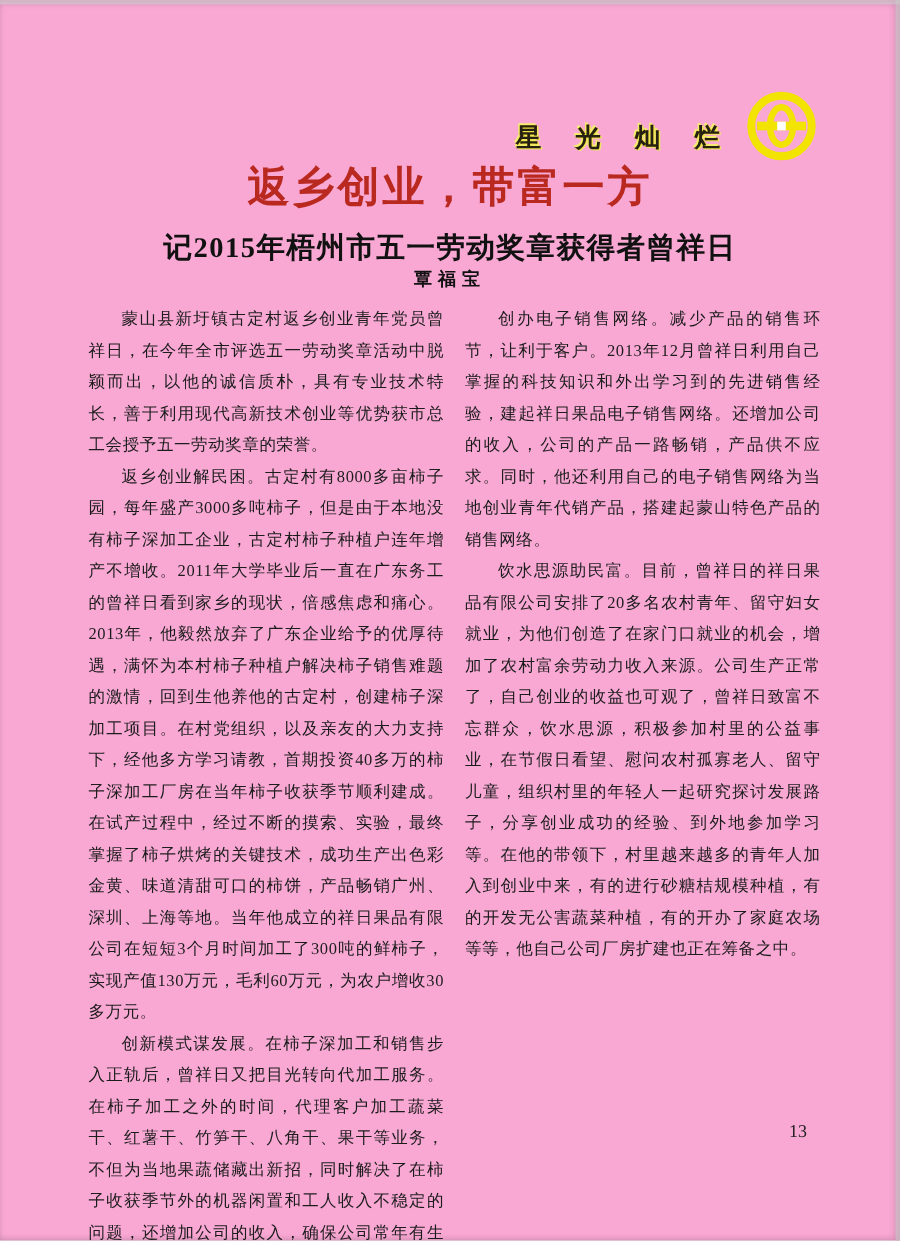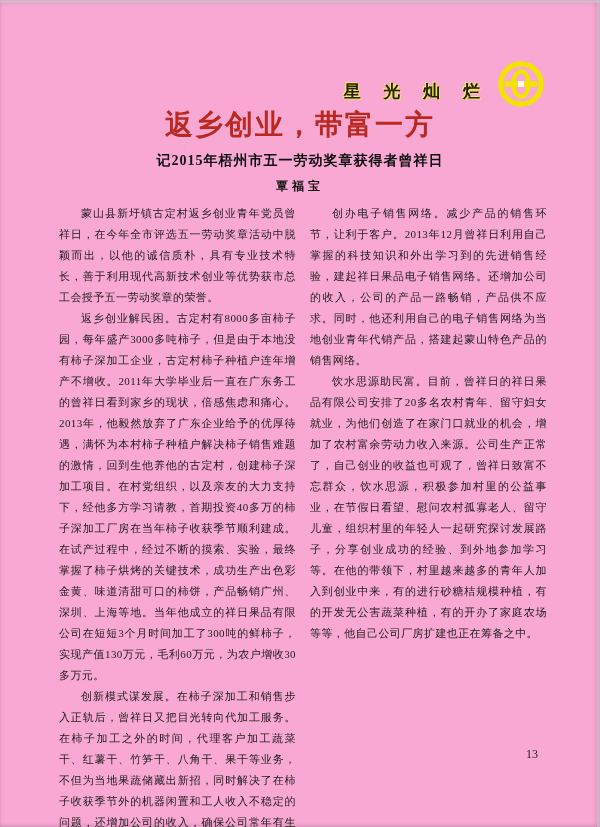--- a/index.html
+++ b/index.html
@@ -39,21 +39,21 @@
     font-family:Liberation Mono, monospace;
     font-weight:900;
     font-size:28px;
     letter-spacing:2px;
     color:#b9291f;
   }
   .subtitle{
     position:absolute;top:152px;left:0;width:100%;
     text-align:center;
     font-weight:bold;
-    font-size:14px;
+    font-size:19px;
     letter-spacing:1px;
     color:#111;
   }
   .author{
     position:absolute;top:178px;left:0;width:100%;
     text-align:center;
     font-weight:bold;
     font-size:12px;
     letter-spacing:4px;
     color:#111;

